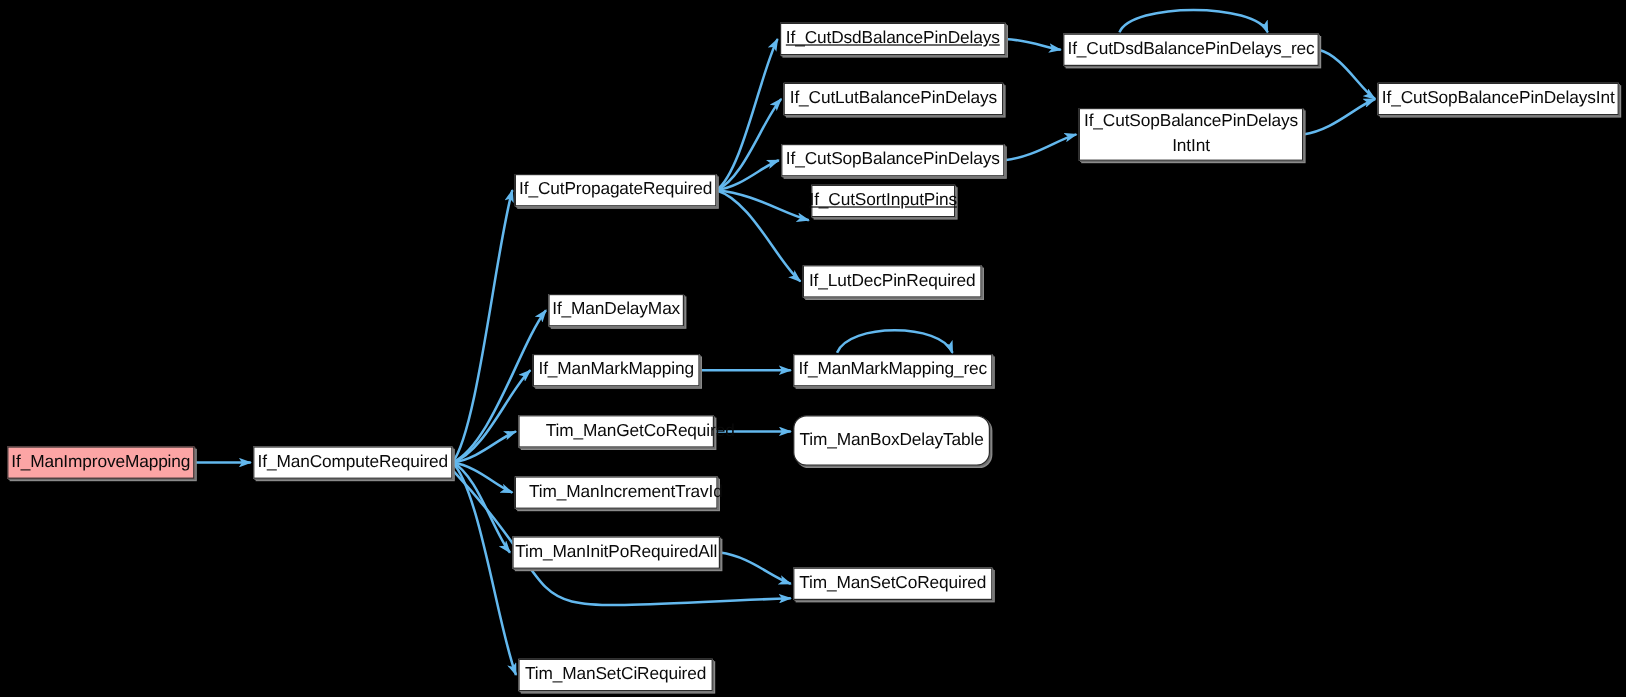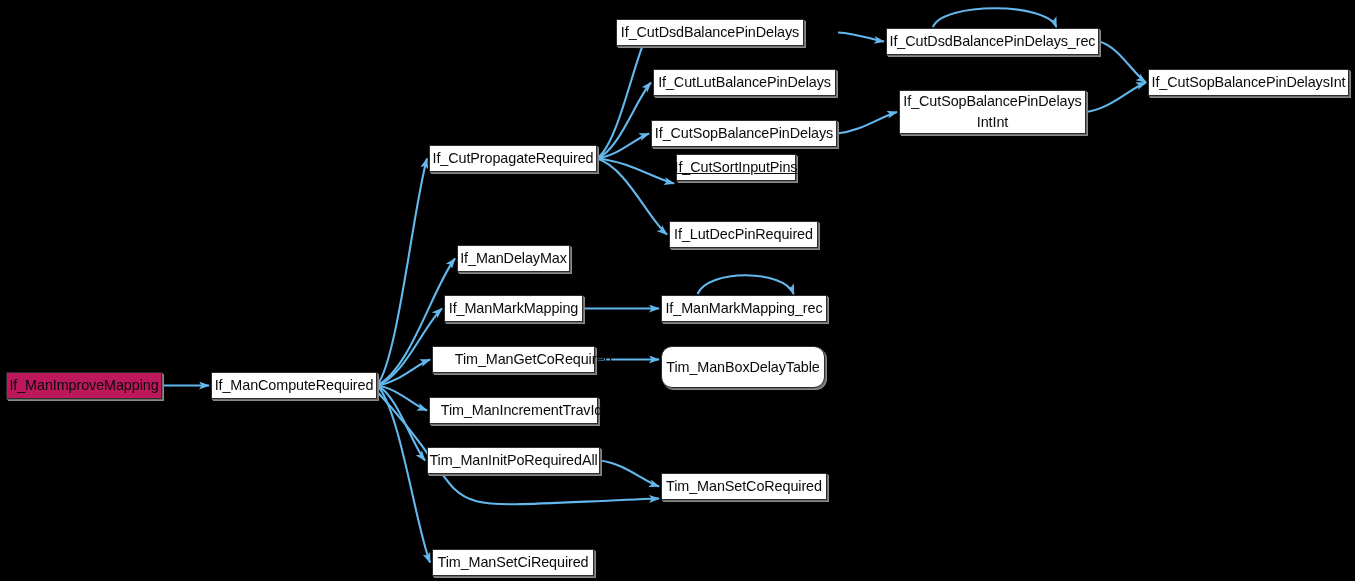--- a/index.html
+++ b/index.html
@@ -34,21 +34,21 @@
     justify-content: center;
     text-align: center;
     color: #0a0a0a;
     font-size: 14.4px;
     line-height: 1.0;
     letter-spacing: -0.1px;
     white-space: pre-line;
     z-index: 2;
   }
   .node.root {
-    background: #be185d;
+    background: #fca5a5;
     border: 1px solid #2b2b2b;
   }
   .node.twoline {
     line-height: 1.45;
   }
 </style>
 </head>
 <body>
 
 <div id="canvas">
@@ -89,21 +89,21 @@
   <div id="node-layer">
       <div class="node root" style="left: 6px; top: 372px; width: 156px; height: 27px;">If_ManImproveMapping</div>
       <div class="node" style="left: 211px; top: 372px; width: 166px; height: 27px;">If_ManComputeRequired</div>
       <div class="node" style="left: 429px; top: 145px; width: 168px; height: 27px;">If_CutPropagateRequired</div>
       <div class="node" style="left: 457px; top: 245px; width: 113px; height: 27px;">If_ManDelayMax</div>
       <div class="node" style="left: 444px; top: 295px; width: 139px; height: 27px;">If_ManMarkMapping</div>
       <div class="node" style="left: 432px; top: 346px; width: 163px; height: 27px; padding-left: 40px;">Tim_ManGetCoRequired</div>
       <div class="node" style="left: 429px; top: 397px; width: 169px; height: 27px; padding-left: 16px;">Tim_ManIncrementTravId</div>
       <div class="node" style="left: 427px; top: 447px; width: 173px; height: 27px;">Tim_ManInitPoRequiredAll</div>
       <div class="node" style="left: 432px; top: 549px; width: 162px; height: 27px;">Tim_ManSetCiRequired</div>
-      <div class="node" style="left: 616px; top: 19px; width: 188px; height: 27px;">If_CutDsdBalancePinDelays</div>
+      <div class="node" style="left: 650px; top: 19px; width: 188px; height: 27px; text-decoration: underline;">If_CutDsdBalancePinDelays</div>
       <div class="node" style="left: 653px; top: 69px; width: 183px; height: 27px;">If_CutLutBalancePinDelays</div>
       <div class="node" style="left: 651px; top: 120px; width: 186px; height: 27px;">If_CutSopBalancePinDelays</div>
       <div class="node" style="left: 676px; top: 154px; width: 120px; height: 27px; text-decoration: underline;">If_CutSortInputPins</div>
       <div class="node" style="left: 669px; top: 221px; width: 149px; height: 27px;">If_LutDecPinRequired</div>
       <div class="node" style="left: 661px; top: 295px; width: 166px; height: 27px;">If_ManMarkMapping_rec</div>
       <div class="node" style="left: 661px; top: 346px; width: 164px; height: 42px; border-radius: 11px;">Tim_ManBoxDelayTable</div>
       <div class="node" style="left: 661px; top: 473px; width: 166px; height: 27px;">Tim_ManSetCoRequired</div>
       <div class="node" style="left: 886px; top: 28px; width: 213px; height: 27px;">If_CutDsdBalancePinDelays_rec</div>
       <div class="node twoline" style="left: 899px; top: 90px; width: 187px; height: 44px;">If_CutSopBalancePinDelays
 IntInt</div>

